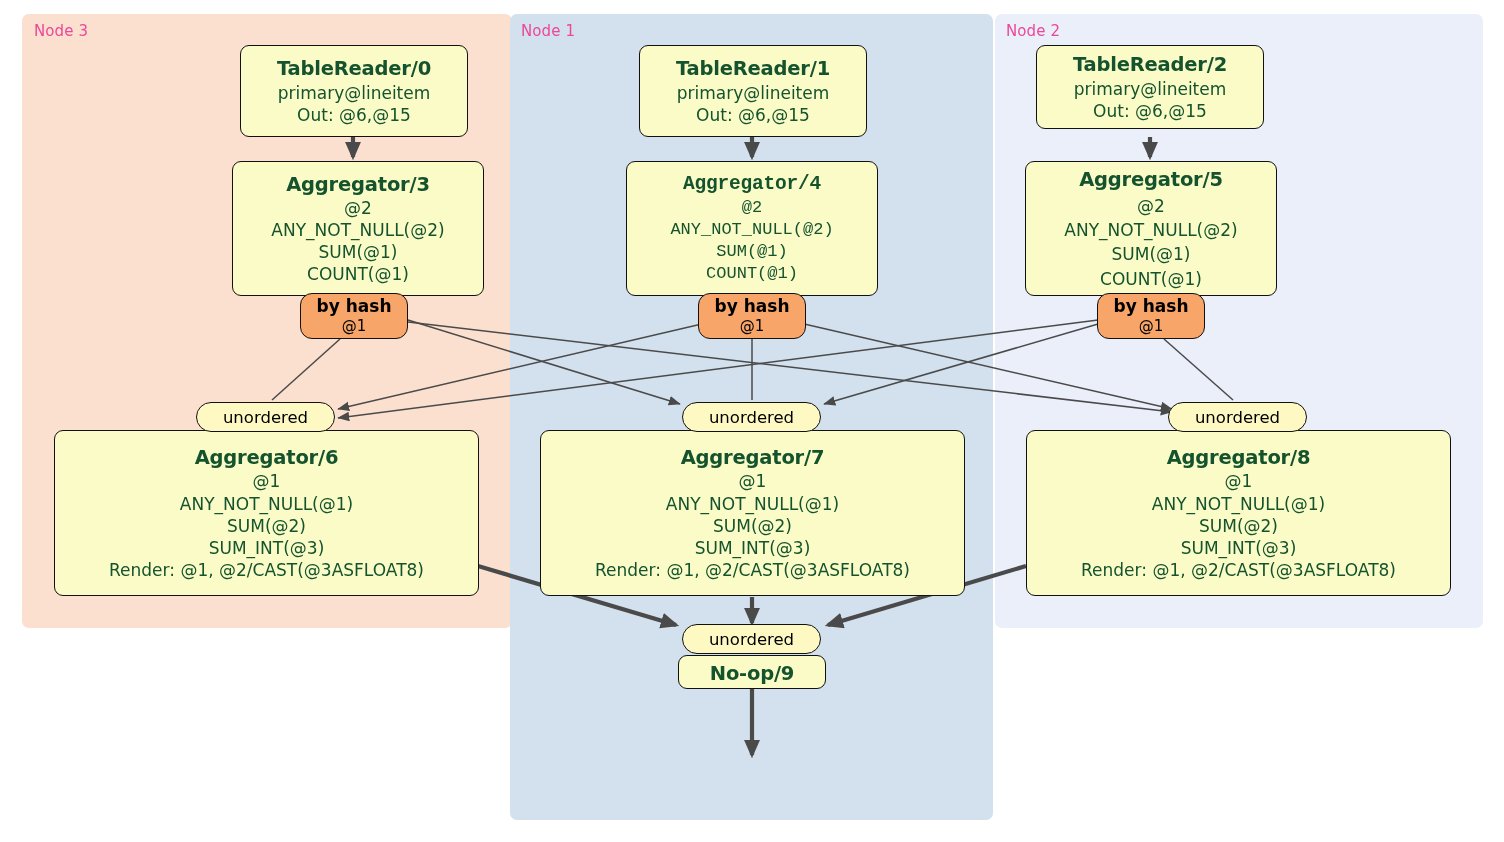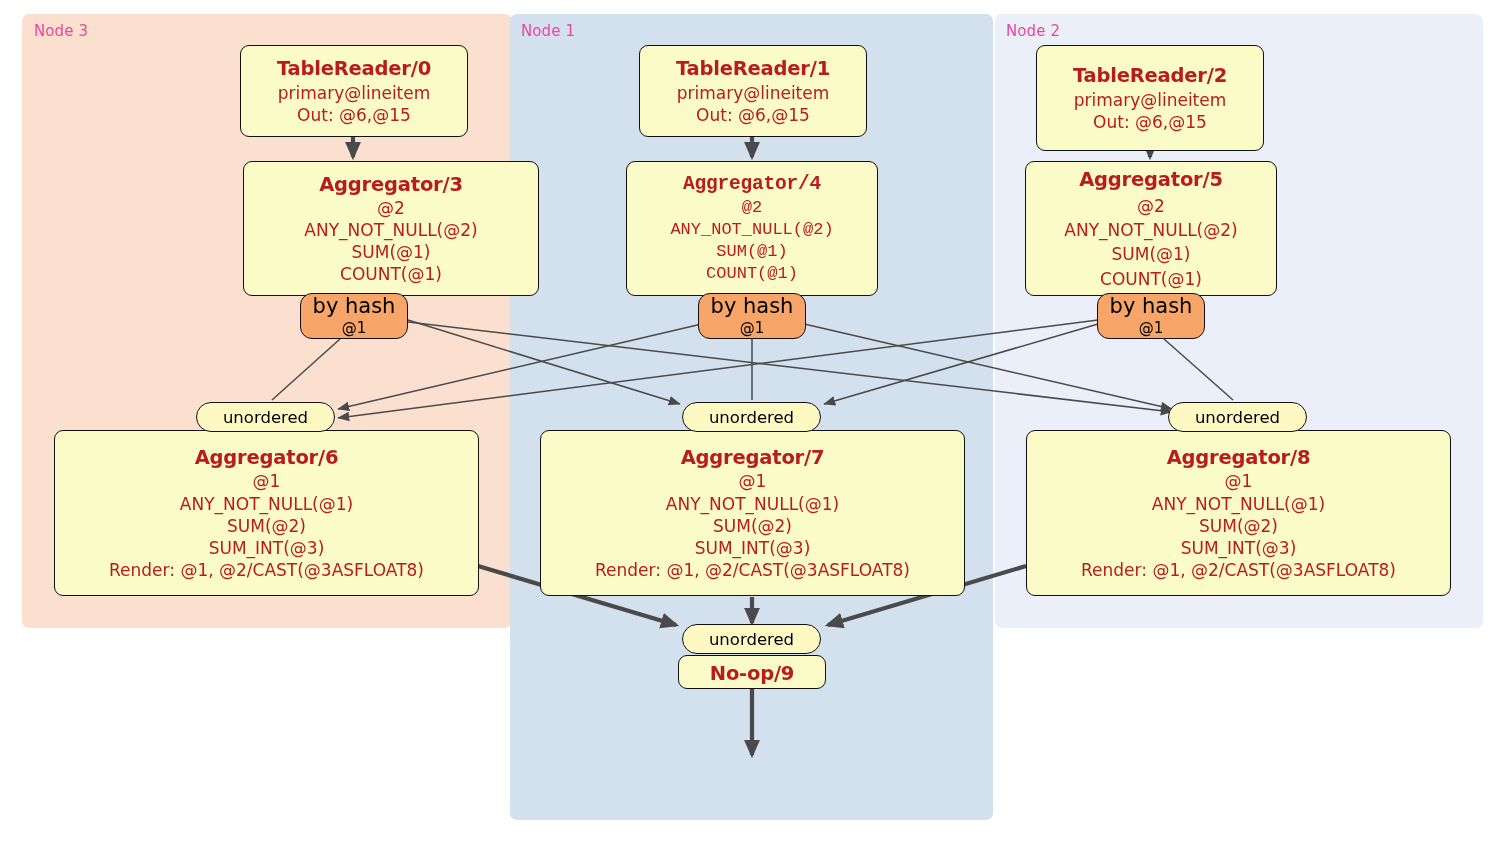--- a/index.html
+++ b/index.html
@@ -31,21 +31,21 @@
     position:absolute;
     background:#fbfbc8;
     border:1.6px solid #111111;
     border-radius:9px;
     box-sizing:border-box;
     display:flex;
     flex-direction:column;
     align-items:center;
     justify-content:center;
     text-align:center;
-    color:#b91c1c;
+    color:#14532d;
     font-size:17px;
     line-height:1.32;
     padding:5px 8px;
     z-index:6;
   }
   .box .title{
     font-weight:bold;
     font-size:19.5px;
     line-height:1.3;
     letter-spacing:-0.2px;
@@ -71,21 +71,21 @@
     justify-content:center;
     text-align:center;
     color:#000;
     z-index:8;
   }
   .pill.hash{
     background:#f7a569;
     border-radius:12px;
     font-size:16px;
   }
-  .pill.hash .t{font-weight:normal;font-size:21px;line-height:1.12;}
+  .pill.hash .t{font-weight:bold;font-size:17px;line-height:1.12;}
   .pill.hash .s{font-size:15px;line-height:1.2;}
   .pill.unord{
     background:#fef9c3;
     border-radius:999px;
     font-weight:normal;
     font-size:16.5px;
   }
 
   
   svg.edges{
@@ -151,27 +151,27 @@
   <div class="box" style="left:240px;top:45px;width:228px;height:92px;">
     <div class="title">TableReader/0</div>
     <div class="ln">primary@lineitem</div>
     <div class="ln">Out: @6,@15</div>
   </div>
   <div class="box" style="left:639px;top:45px;width:228px;height:92px;">
     <div class="title">TableReader/1</div>
     <div class="ln">primary@lineitem</div>
     <div class="ln">Out: @6,@15</div>
   </div>
-  <div class="box" style="left:1036px;top:45px;width:228px;height:106px;">
+  <div class="box" style="left:1036px;top:45px;width:228px;height:84px;">
     <div class="title">TableReader/2</div>
     <div class="ln">primary@lineitem</div>
     <div class="ln">Out: @6,@15</div>
   </div>
 
-  <div class="box" style="left:243px;top:161px;width:296px;height:135px;">
+  <div class="box" style="left:232px;top:161px;width:252px;height:135px;">
     <div class="title">Aggregator/3</div>
     <div class="ln">@2</div>
     <div class="ln">ANY_NOT_NULL(@2)</div>
     <div class="ln">SUM(@1)</div>
     <div class="ln">COUNT(@1)</div>
   </div>
   <div class="box" style="left:626px;top:161px;width:252px;height:135px;font-family:Liberation Mono, monospace;">
     <div class="title">Aggregator/4</div>
     <div class="ln">@2</div>
     <div class="ln">ANY_NOT_NULL(@2)</div>

